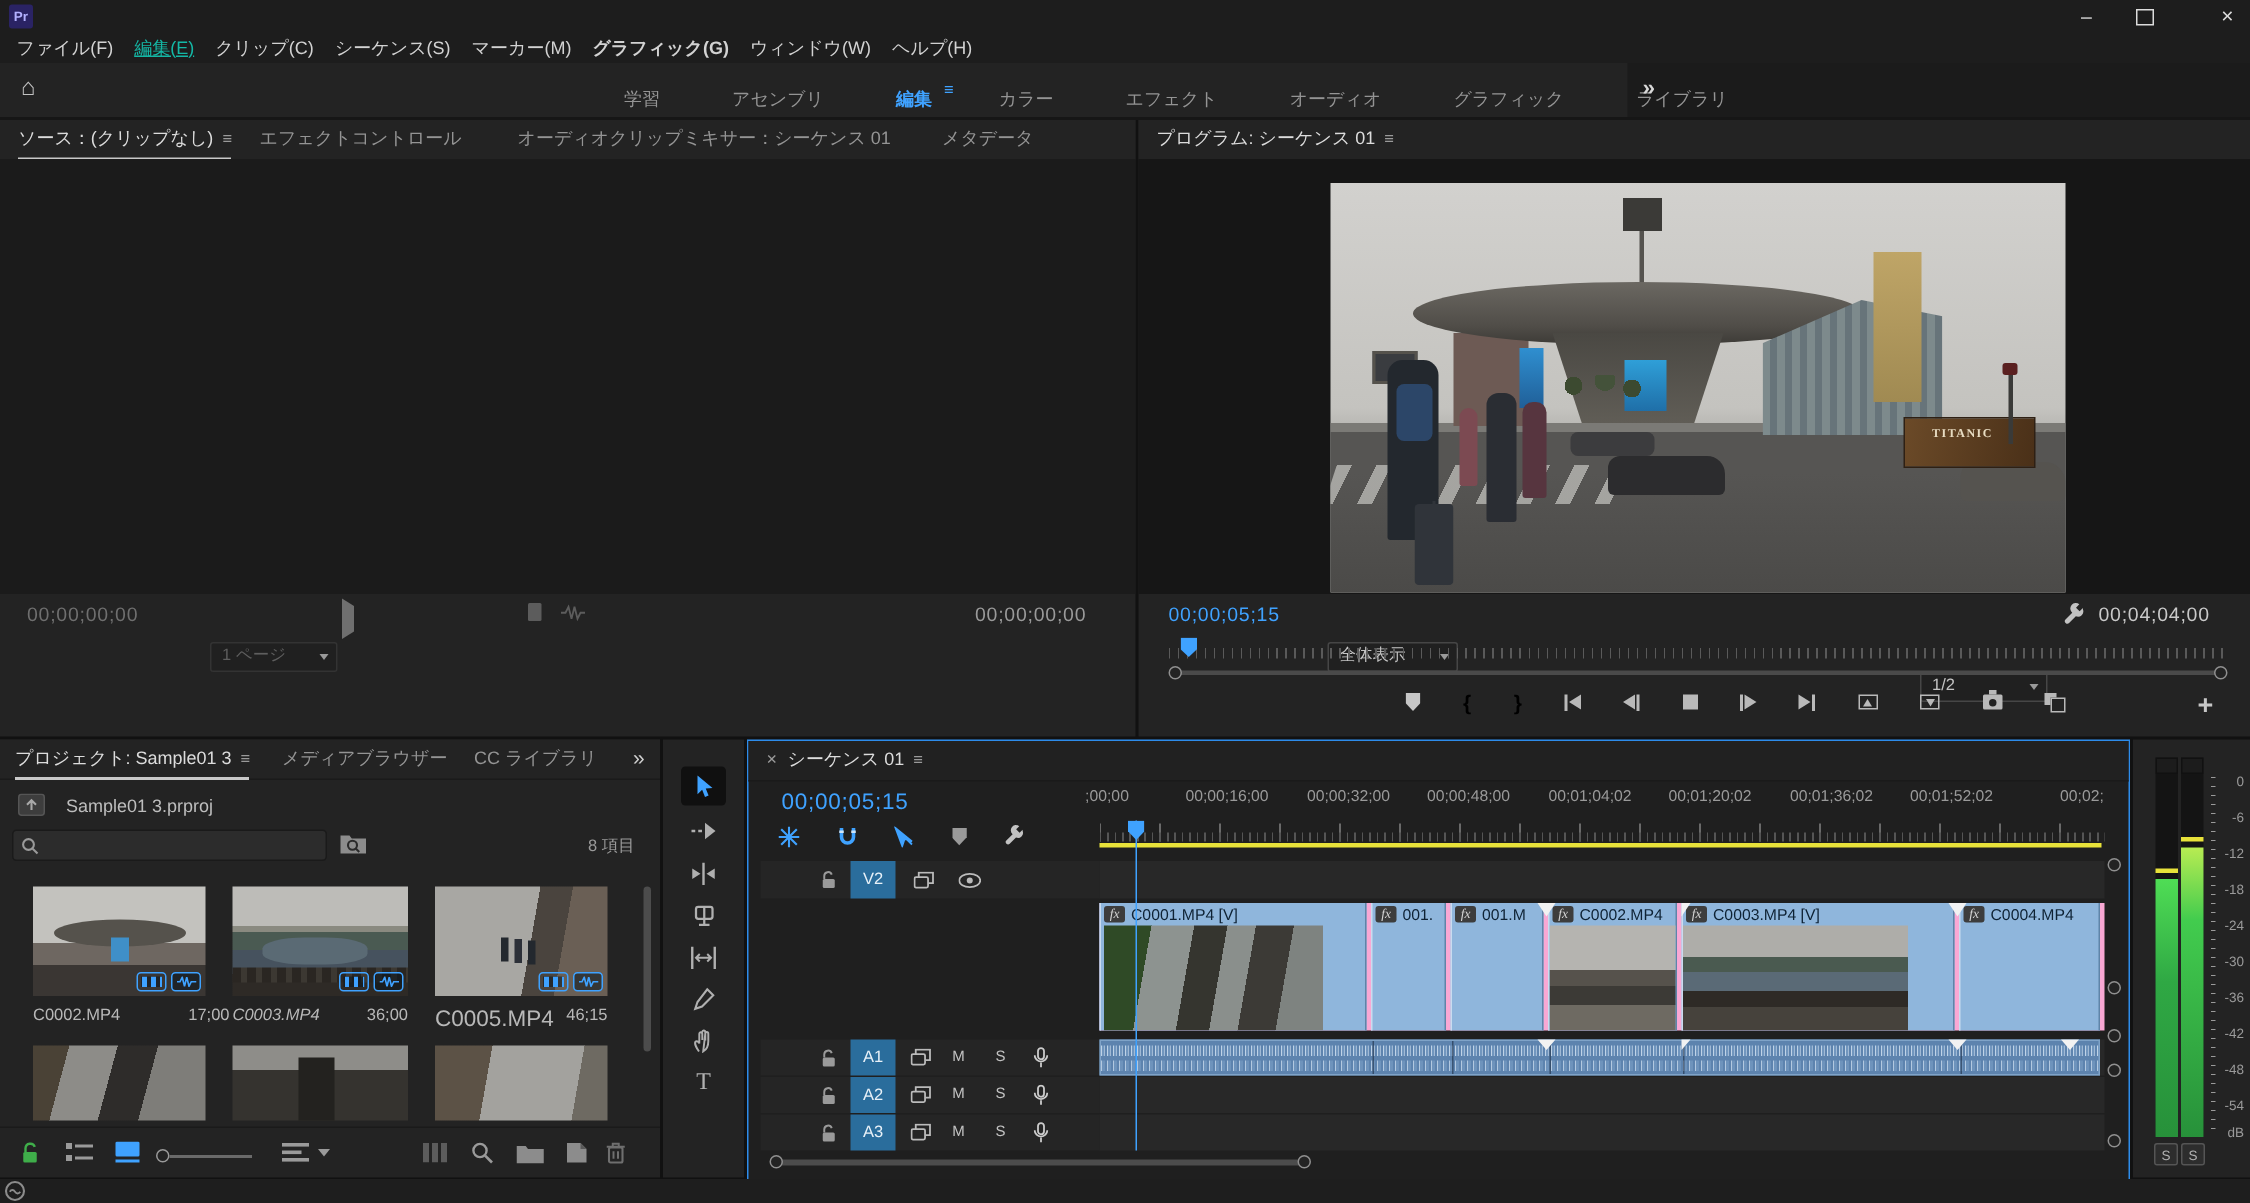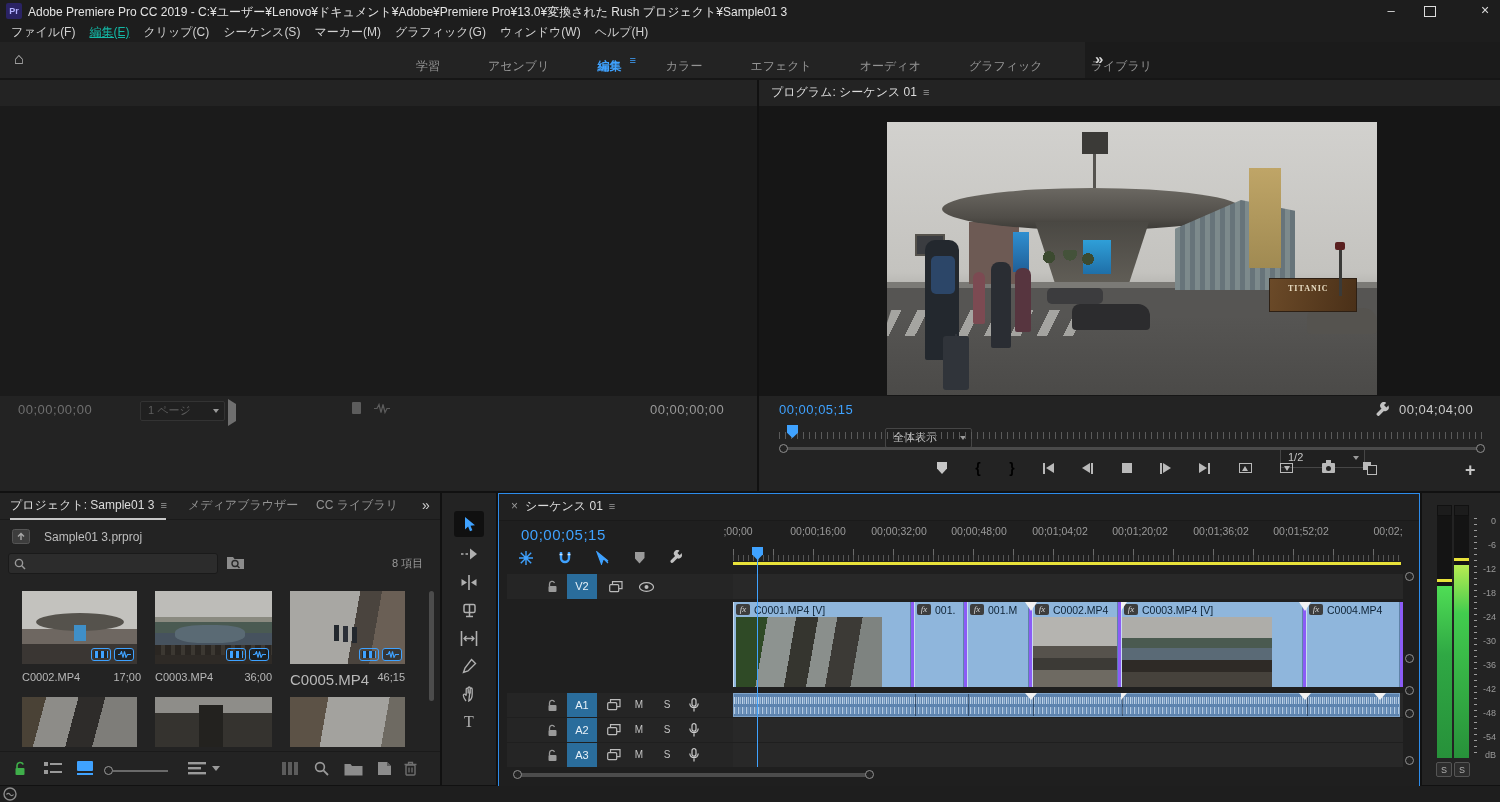--- a/index.html
+++ b/index.html
@@ -58,33 +58,32 @@
   .toolbox{position:absolute;left:50%;transform:translateX(-50%);width:30px;height:26px;display:flex;align-items:center;justify-content:center;}
   svg{display:block;}
 </style>
 </head>
 <body>
 
 <div class="abs" style="left:0;top:0;width:1500px;height:22px;background:#1d1d1d;">
   <div class="abs r" style="left:6px;top:3px;width:16px;height:16px;background:#2a2364;border-radius:2px;justify-content:center;">
     <span style="color:#b3b1ff;font-size:9px;font-weight:bold;">Pr</span>
   </div>
-  <span class="abs" style="left:28px;top:4px;font-size:12px;color:#e4e4e4;white-space:nowrap;">Adobe Premiere Pro CC 2019 - C:¥ユーザー¥Lenovo¥ドキュメント¥Adobe¥Premiere Pro¥13.0¥変換された Rush プロジェクト¥Sample01 3</span>
   <span class="abs" style="left:1376px;top:3px;width:30px;text-align:center;color:#dcdcdc;font-size:13px;">–</span>
   <span class="abs" style="left:1424px;top:6px;width:10px;height:9px;border:1px solid #dcdcdc;"></span>
   <span class="abs" style="left:1470px;top:2px;width:30px;text-align:center;color:#dcdcdc;font-size:14px;">×</span>
 </div>
 
 <div class="abs r" style="left:0;top:22px;width:1500px;height:20px;background:#1d1d1d;padding-left:4px;">
   <span style="font-size:12px;color:#d2d2d2;padding:0 7px;">ファイル(F)</span>
   <span style="font-size:12px;color:#14b8a6;padding:0 7px;text-decoration:underline;">編集(E)</span>
   <span style="font-size:12px;color:#d2d2d2;padding:0 7px;">クリップ(C)</span>
   <span style="font-size:12px;color:#d2d2d2;padding:0 7px;">シーケンス(S)</span>
   <span style="font-size:12px;color:#d2d2d2;padding:0 7px;">マーカー(M)</span>
-  <span style="font-size:12px;color:#d2d2d2;padding:0 7px;">グラフィック(G)</span>
+  <span style="font-size:12px;color:#d2d2d2;padding:0 7px;font-weight:bold;">グラフィック(G)</span>
   <span style="font-size:12px;color:#d2d2d2;padding:0 7px;text-align:center;">ウィンドウ(W)</span>
   <span style="font-size:12px;color:#d2d2d2;padding:0 7px;">ヘルプ(H)</span>
 </div>
 
 <div class="abs" style="left:0;top:42px;width:1500px;height:36px;background:#232323;border-bottom:2px solid #161616;">
   <span class="abs" style="left:14px;top:8px;font-size:16px;color:#c2c2c2;">⌂</span>
   <div class="abs" style="left:1085px;top:0;width:415px;height:36px;background:#1b1b1b;"></div>
   <div class="abs r" style="left:392px;top:0;height:36px;">
     <span class="ptab" style="position:static;line-height:36px;padding:0 24px;">学習</span>
     <span class="ptab" style="position:static;line-height:36px;padding:0 24px;">アセンブリ</span>
@@ -93,20 +92,28 @@
     <span class="ptab" style="position:static;line-height:36px;padding:0 24px;">カラー</span>
     <span class="ptab" style="position:static;line-height:36px;padding:0 24px;">エフェクト</span>
     <span class="ptab" style="position:static;line-height:36px;padding:0 24px;">オーディオ</span>
     <span class="ptab" style="position:static;line-height:36px;padding:0 24px;">グラフィック</span>
     <span class="ptab" style="position:static;line-height:36px;padding:0 24px;">ライブラリ</span>
   </div>
   <span class="abs" style="left:1095px;top:8px;color:#d8d8d8;font-size:15px;font-weight:bold;">»</span>
 </div>
 
 <div class="panel" style="left:0;top:80px;width:757px;height:411px;">
+  <div class="tabbar">
+    <span class="ptab act" style="left:12px;">
+      <span>ソース：(クリップなし)</span><span class="menuglyph">≡</span>
+    </span>
+    <span class="ptab" style="left:173px;">エフェクトコントロール</span>
+    <span class="ptab" style="left:345px;">オーディオクリップミキサー：シーケンス 01</span>
+    <span class="ptab" style="left:628px;">メタデータ</span>
+  </div>
   <div class="abs" style="left:0;top:26px;width:757px;height:290px;background:#1b1b1b;"></div>
 
   <span class="abs tc dim" style="left:18px;top:322px;">00;00;00;00</span>
   <div class="abs dd dis" style="left:140px;top:321px;width:60px;"><span>1 ページ</span></div>
   <span class="abs" style="left:228px;top:324px;"><span class="tri-r" style="color:#6f6f6f;"></span></span>
   <span class="abs" style="left:352px;top:322px;width:9px;height:12px;background:#5c5c5c;border-radius:1px;"></span>
   <svg class="abs" style="left:374px;top:323px;" width="16" height="11" viewBox="0 0 16 11">
     <path d="M0 5.5 h3 l2-4 2 8 2-8 2 8 2-4 h3" fill="none" stroke="#5c5c5c" stroke-width="1.2"></path>
   </svg>
   <span class="abs tc" style="left:650px;top:322px;color:#9a9a9a;">00;00;00;00</span>
@@ -315,22 +322,22 @@
         <span style="width:20px;height:13px;border:1.5px solid #3fa2ff;border-radius:3px;background:rgba(10,20,30,.55);box-sizing:border-box;display:inline-block;background-image:repeating-linear-gradient(90deg,#3fa2ff 3px 6px,transparent 6px 9px);background-clip:content-box;padding:2px;"></span>
         <span style="width:20px;height:13px;border:1.5px solid #3fa2ff;border-radius:3px;background:rgba(10,20,30,.55);box-sizing:border-box;display:flex;align-items:center;justify-content:center;">
             <svg width="13" height="7" viewBox="0 0 13 7">
               <path d="M0 3.5 h2 l1.5-3 1.5 6 1.5-6 1.5 6 1.5-3 H13" fill="none" stroke="#3fa2ff" stroke-width="1.1"></path>
             </svg>
           </span>
       </div>
     </div>
 
     <span class="abs" style="left:22px;top:90px;font-size:11px;color:#b8b8b8;">C0002.MP4</span>
-    <span class="abs" style="left:104px;top:90px;width:37px;text-align:right;font-size:11px;color:#b8b8b8;">17;00</span>
-    <span class="abs" style="left:155px;top:90px;font-size:11px;color:#b8b8b8;">C0003.MP4</span>
+    <span class="abs" style="left:116px;top:90px;width:37px;text-align:right;font-size:11px;color:#b8b8b8;">17;00</span>
+    <span class="abs" style="left:155px;top:90px;font-size:11px;color:#b8b8b8;font-style:italic;">C0003.MP4</span>
     <span class="abs" style="left:235px;top:90px;width:37px;text-align:right;font-size:11px;color:#b8b8b8;">36;00</span>
     <span class="abs" style="left:290px;top:90px;font-size:15px;color:#b8b8b8;">C0005.MP4</span>
     <span class="abs" style="left:368px;top:90px;width:37px;text-align:right;font-size:11px;color:#b8b8b8;">46;15</span>
 
     <div class="abs" style="left:22px;top:116px;width:115px;height:73px;background:linear-gradient(105deg,#4a4236 0 18%,#8d8c88 18% 42%,#2e2c2a 42% 62%,#7e7d79 62%);"></div>
     <div class="abs" style="left:155px;top:116px;width:117px;height:73px;background:linear-gradient(#8e8d89 0 22%,#35332f 22% 70%,#55534f 70%);">
       <div class="abs" style="left:44px;top:8px;width:24px;height:60px;background:#23221f;"></div>
     </div>
     <div class="abs" style="left:290px;top:116px;width:115px;height:73px;background:linear-gradient(100deg,#5c5246 0 30%,#a3a29e 30% 78%,#6e6a62 78%);"></div>
   </div>
@@ -537,21 +544,21 @@
       </svg>
     <span class="abs mslab" style="left:124px;top:4px;">M</span>
     <span class="abs mslab" style="left:152px;top:4px;">S</span>
     <svg class="abs" style="left:182px;top:5px;" width="10" height="14" viewBox="0 0 10 14">
         <rect x="3" y="0.7" width="4" height="7.5" rx="2" fill="none" stroke="#ccc" stroke-width="1.2"></rect>
         <path d="M0.8 5.5 a4.2 4.2 0 0 0 8.4 0 M5 10.5 v3" fill="none" stroke="#ccc" stroke-width="1.2"></path>
       </svg>
   </div>
 
   <div class="abs" style="left:234px;top:80px;width:670px;height:25px;background:#282828;"></div>
-  <div class="abs" style="left:234px;top:108px;width:670px;height:85px;background:#8b5cf6;">
+  <div class="abs" style="left:234px;top:108px;width:670px;height:85px;background:#f9a8d4;">
 
     <div class="clip" style="left:0;width:178px;">
       <div class="cliplab">
           <span class="fxb">fx</span>
           <span>C0001.MP4 [V]</span>
         </div>
       <div class="vthumb" style="left:2px;width:146px;background:linear-gradient(100deg,#2f4a26 0 20%,#8d9390 20% 38%,#35352f 38% 52%,#8a8f8c 52% 64%,#3c3a36 64% 80%,#7e8380 80%);"></div>
     </div>
     <div class="clip" style="left:181px;width:50px;">
       <div class="cliplab">

